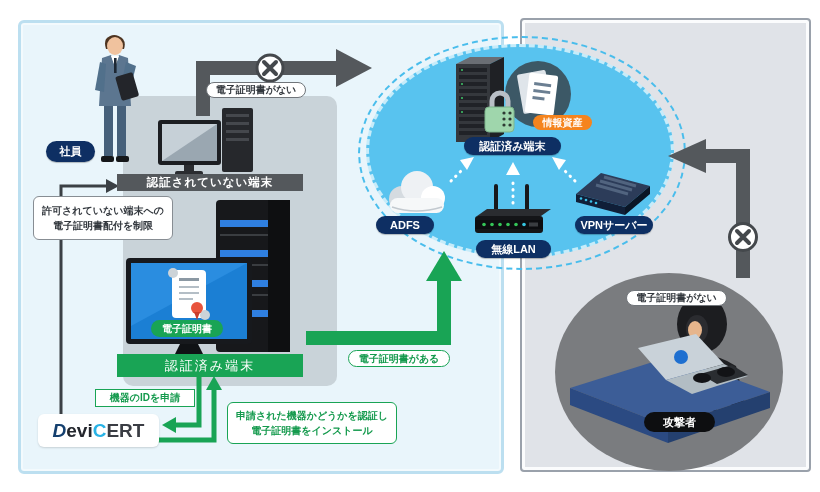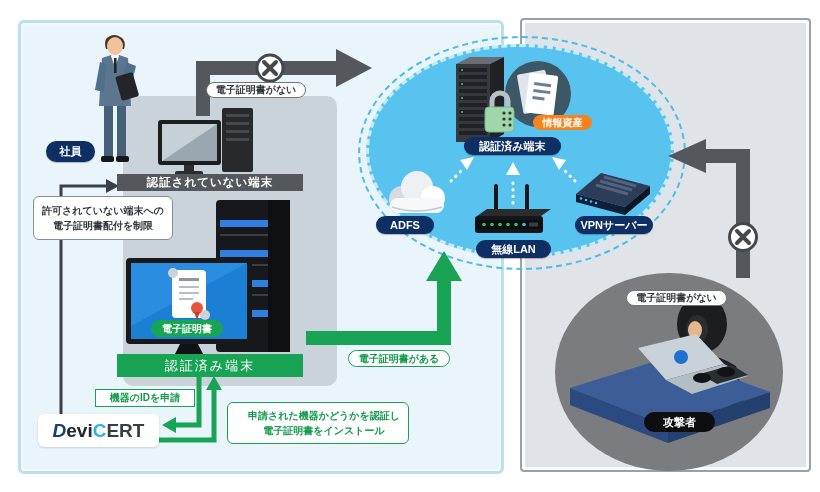--- a/index.html
+++ b/index.html
@@ -46,21 +46,21 @@
   .pill-green-solid{background:#19a455;color:#fff;border-radius:9px;font-size:10px;}
   .bar-dark{background:#54585c;color:#fff;display:flex;align-items:center;justify-content:center;
     font-weight:bold;font-size:11.5px;letter-spacing:1px;}
   .bar-green{background:#19a455;color:#fff;display:flex;align-items:center;justify-content:center;
     font-weight:normal;font-size:13px;letter-spacing:2px;}
   .note-box{background:#fff;border:1.5px solid #878d93;border-radius:6px;color:#33383e;
     font-size:10px;font-weight:bold;text-align:center;line-height:1.5;
     display:flex;flex-direction:column;align-items:center;justify-content:center;}
   .note-green{background:#fff;border:1.5px solid #19a455;border-radius:6px;color:#149a4d;
     font-size:10px;font-weight:bold;text-align:center;line-height:1.55;
-    display:flex;flex-direction:column;align-items:center;justify-content:center;padding-left:12px;}
+    display:flex;flex-direction:column;align-items:center;justify-content:center;}
   .devicert-box{background:#fff;border-radius:6px;display:flex;align-items:center;justify-content:center;
     box-shadow:0 1px 2px rgba(0,0,0,.15);}
   .devicert-logo{font-size:19px;font-weight:bold;letter-spacing:0;}
   .logo-d{color:#15406f;font-style:italic;}
   .logo-evi{color:#23262d;}
   .logo-c{color:#29b3e6;}
   .logo-ert{color:#3a3d44;}
   svg{display:block;}
 </style>
 </head>

